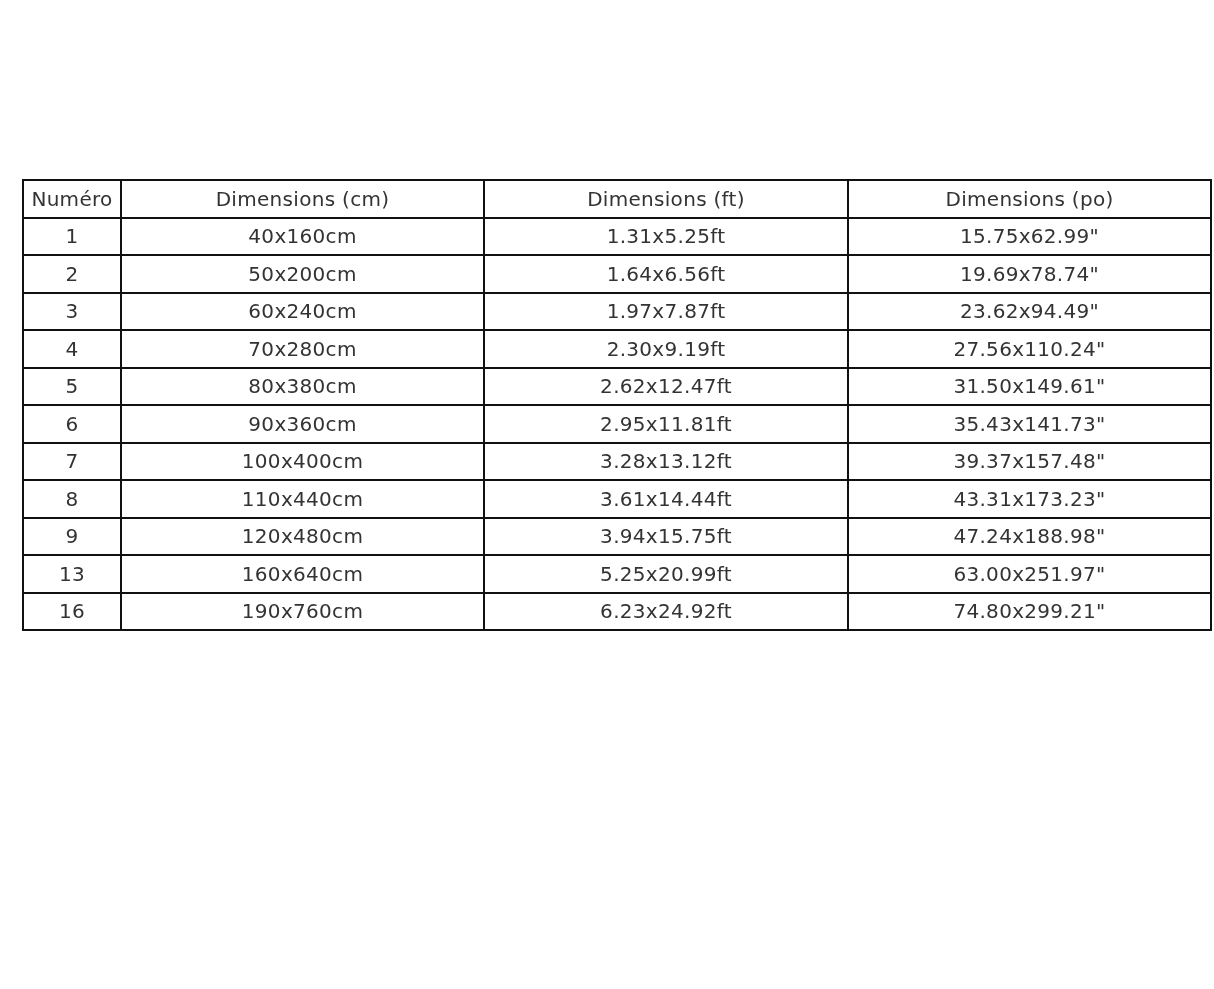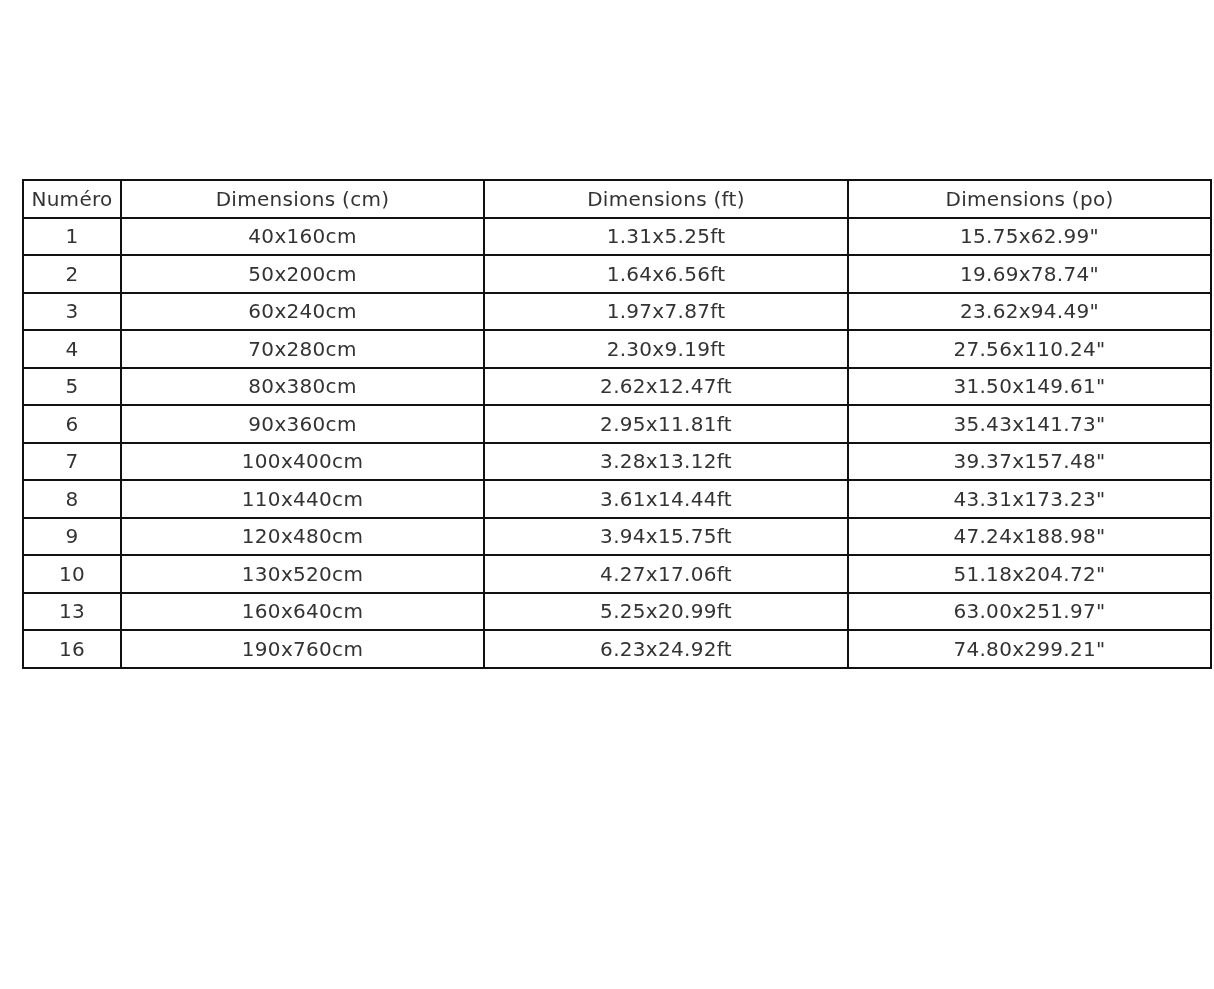--- a/index.html
+++ b/index.html
@@ -118,26 +118,20 @@
             <td>3.61x14.44ft</td>
             <td>43.31x173.23"</td>
           </tr>
           <tr>
             <td>9</td>
             <td>120x480cm</td>
             <td>3.94x15.75ft</td>
             <td>47.24x188.98"</td>
           </tr>
           <tr>
-            <td>10</td>
-            <td>130x520cm</td>
-            <td>4.27x17.06ft</td>
-            <td>51.18x204.72"</td>
-          </tr>
-          <tr>
             <td>13</td>
             <td>160x640cm</td>
             <td>5.25x20.99ft</td>
             <td>63.00x251.97"</td>
           </tr>
           <tr>
             <td>16</td>
             <td>190x760cm</td>
             <td>6.23x24.92ft</td>
             <td>74.80x299.21"</td>

